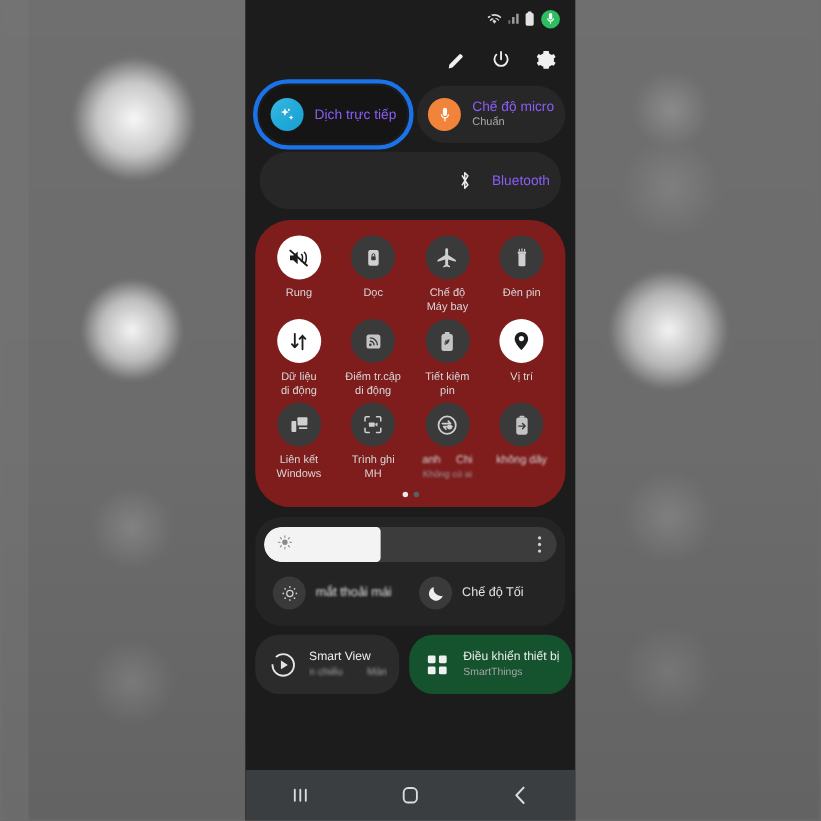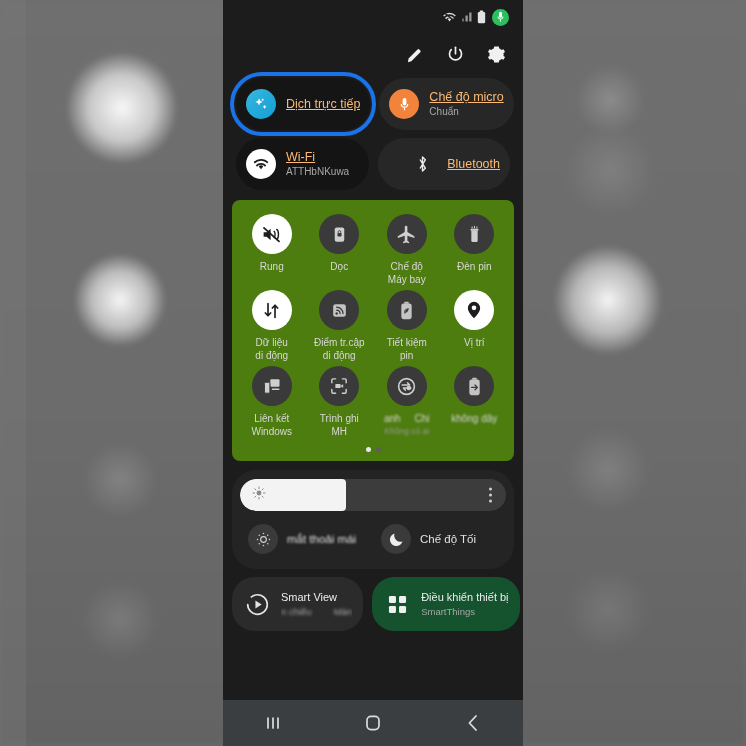--- a/index.html
+++ b/index.html
@@ -70,34 +70,34 @@
   .pill.bt-p { background: #272727; justify-content: flex-end; }
   .pill-ico {
     width: 30px; height: 30px; border-radius: 50%;
     display: flex; align-items: center; justify-content: center; flex: 0 0 30px;
   }
   .ico-translate { background: linear-gradient(135deg,#39b8e0 0%, #1fa8d8 60%, #1b9ed2 100%); }
   .ico-mic { background: #f2833a; }
   .ico-wifi { background: #ffffff; }
   .ico-bt { background: transparent; }
   .pill-txt { display: flex; flex-direction: column; justify-content: center; overflow: hidden; }
-  .pill-title { color: #fdba74; font-size: 12.5px; line-height: 15px; white-space: nowrap; text-decoration: underline; }
+  .pill-title { color: #8b5cf6; font-size: 12.5px; line-height: 15px; white-space: nowrap; }
   .pill-sub { color: #a8a8a8; font-size: 10px; line-height: 13px; white-space: nowrap; }
 
   
   .hl-ring {
     position: absolute; left: -6px; top: -6px; right: -6px; bottom: -6px;
     border: 4px solid #1a73e8; border-radius: 32px; pointer-events: none;
   }
 
   
   .grid-panel {
     margin: 10px 9px 0 9px;
-    background: #4d7c0f;
-    border-radius: 8px;
+    background: #7f1d1d;
+    border-radius: 32px;
     padding: 14px 6px 6px 6px;
   }
   .grid {
     display: grid; grid-template-columns: repeat(4, 1fr);
     row-gap: 4px;
   }
   .tile { display: flex; flex-direction: column; align-items: center; }
   .tile-ico {
     width: 40px; height: 40px; border-radius: 50%;
     background: #3a3a3a; display: flex; align-items: center; justify-content: center;
@@ -245,31 +245,20 @@
             </svg>
         </div>
         <div class="pill-txt">
           <span class="pill-title">Chế độ micro</span>
           <span class="pill-sub">Chuẩn</span>
         </div>
       </div>
     </div>
 
     <div class="pill-row">
-      <div class="pill wifi-p">
-        <div class="pill-ico ico-wifi">
-          <svg width="18" height="14" viewBox="0 0 24 20">
-              <path d="M12 17.5l3.2-4a4.1 4.1 0 0 0-6.4 0zM12 11a7.4 7.4 0 0 1 5.8 2.8l1.6-2A10 10 0 0 0 12 8.4a10 10 0 0 0-7.4 3.4l1.6 2A7.4 7.4 0 0 1 12 11zM12 5.4c3.4 0 6.6 1.4 8.9 3.9l1.6-2A14 14 0 0 0 12 2.8 14 14 0 0 0 1.5 7.3l1.6 2A12.1 12.1 0 0 1 12 5.4z" fill="#1d1d1d"></path>
-            </svg>
-        </div>
-        <div class="pill-txt">
-          <span class="pill-title">Wi-Fi</span>
-          <span class="pill-sub">ATTHbNKuwa</span>
-        </div>
-      </div>
       <div class="pill bt-p">
         <div class="pill-ico ico-bt">
           <svg width="17" height="20" viewBox="0 0 16 24">
               <path d="M5 6.6 11.4 17 8 20.4V3.6L11.4 7 5 17.4" stroke="#eaeaea" stroke-width="1.7" fill="none" stroke-linejoin="round"></path>
             </svg>
         </div>
         <div class="pill-txt">
           <span class="pill-title">Bluetooth</span>
         </div>
       </div>

